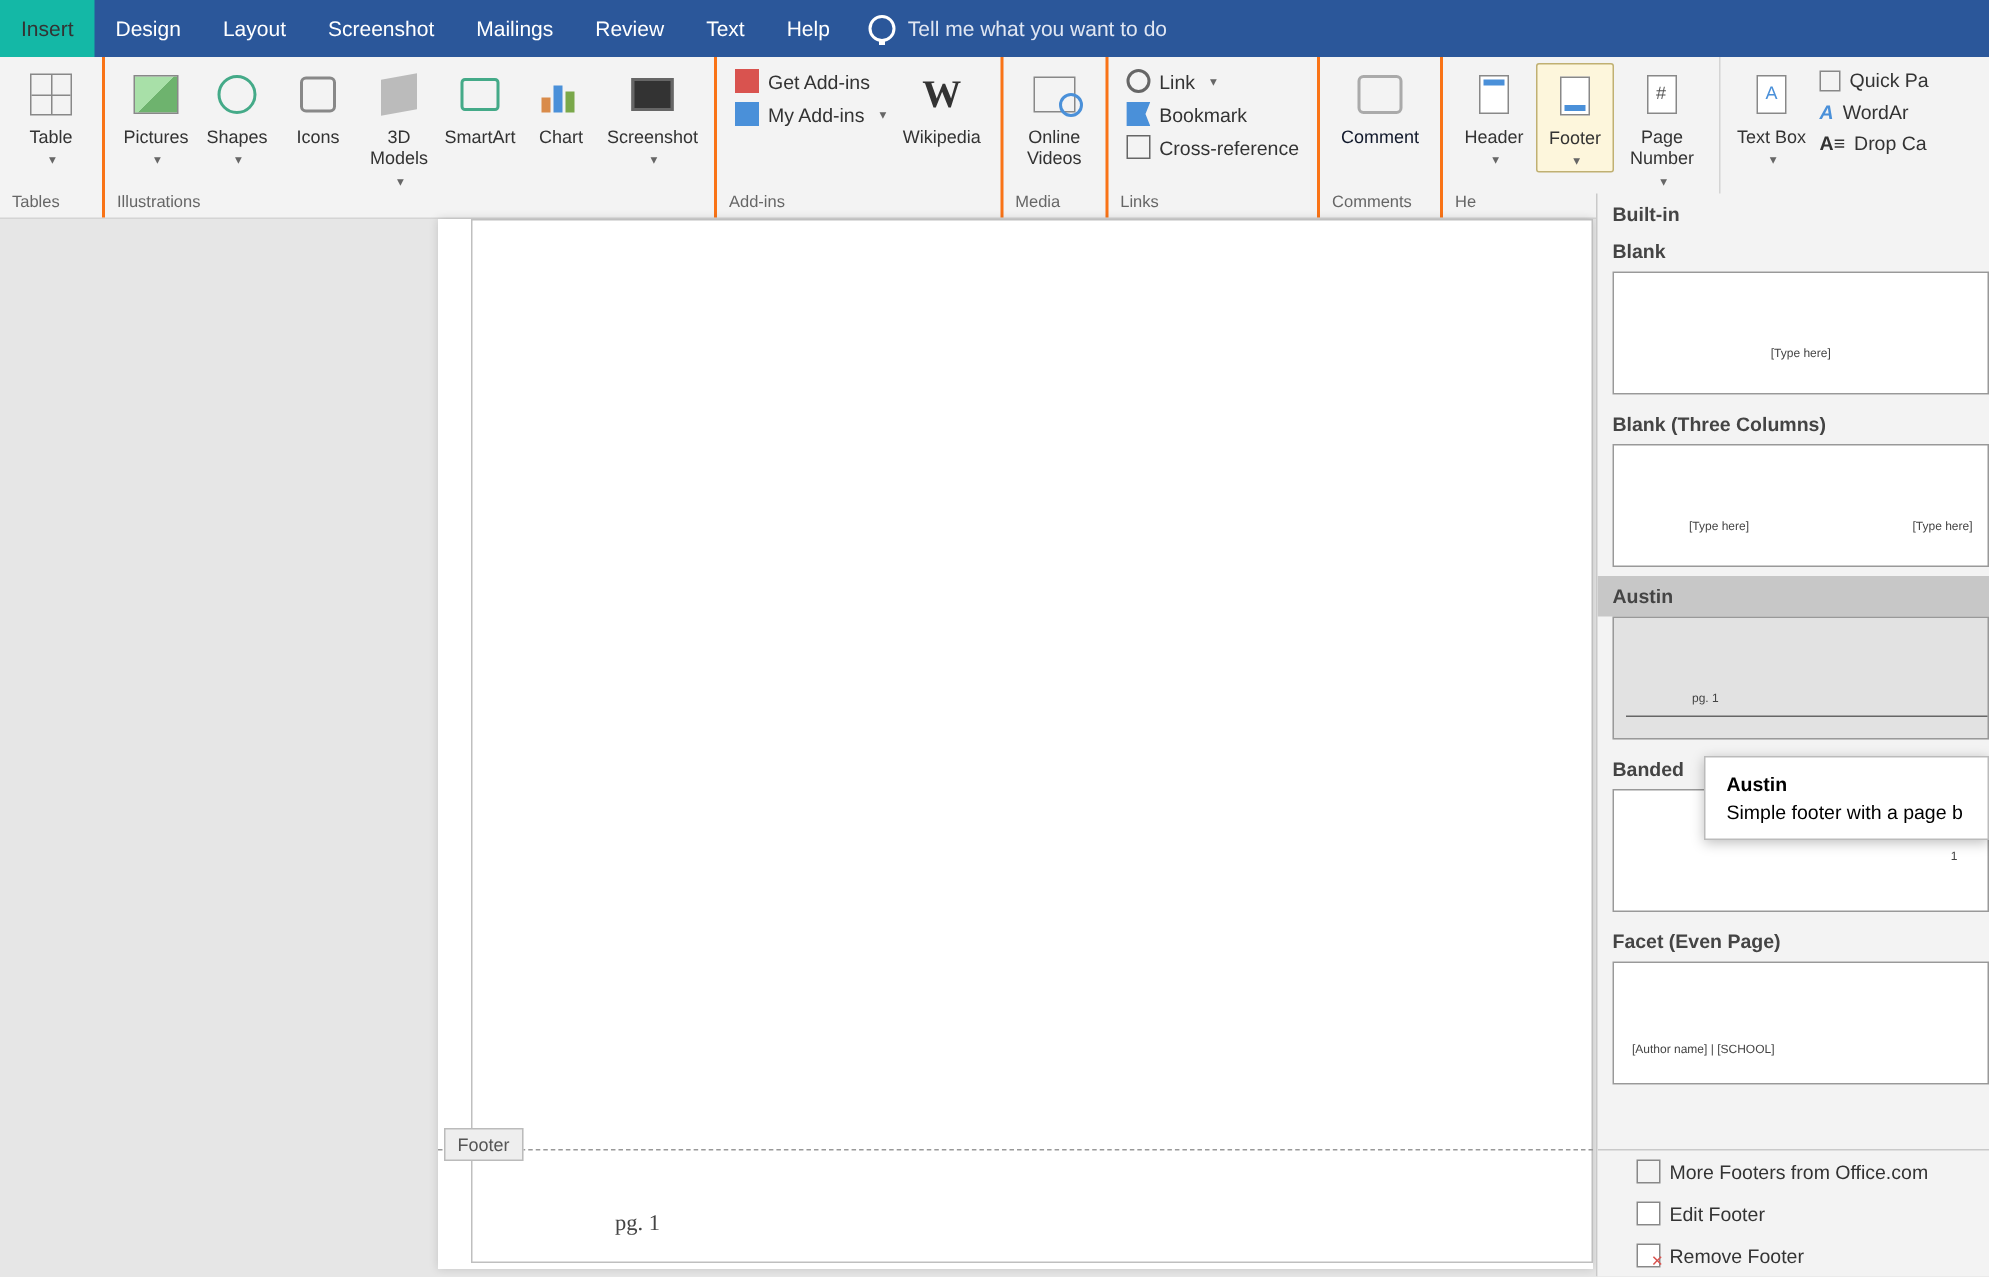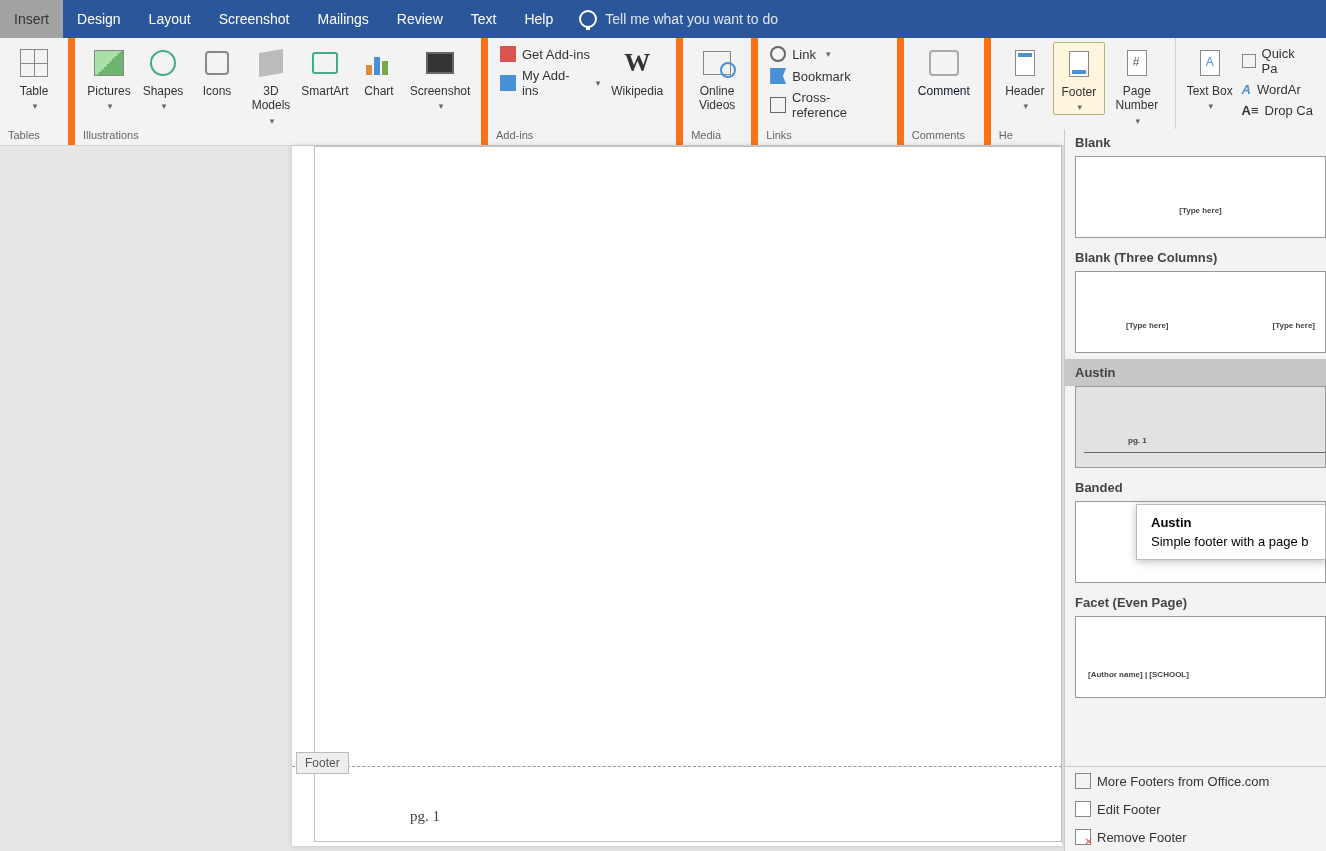--- a/index.html
+++ b/index.html
@@ -1,29 +1,29 @@
 <!DOCTYPE html>
 <html><head>
 <meta charset="utf-8">
 <style>
   * { box-sizing: border-box; margin: 0; padding: 0; font-family: "Segoe UI", Arial, sans-serif; }
   body { background: #e6e6e6; width: 1326px; height: 851px; overflow: hidden; position: relative; }
   
   .tabs { display: flex; background: #2b579a; height: 38px; align-items: stretch; color: #fff; font-size: 14px; }
   .tab { padding: 0 14px; display: flex; align-items: center; cursor: pointer; }
-  .tab.active { background: #a3a3a3; color: #333; text-align: right; }
+  .tab.active { background: #14b8a6; color: #333; text-align: right; }
   .tab.context { background: #1e3e6e; color: #fff; }
   .tellme-wrap { display: flex; align-items: center; gap: 8px; padding: 0 12px; }
   .lightbulb { width: 18px; height: 18px; border: 2px solid #fff; border-radius: 50%; position: relative; }
   .lightbulb::after { content:""; position:absolute; bottom:-4px; left:5px; width:4px; height:3px; background:#fff; }
   .tellme { background: transparent; border: none; color: #fff; font-size: 14px; width: 220px; }
   .tellme::placeholder { color: #e0e6f2; }
   
   .ribbon { background: #f3f3f3; height: 108px; border-bottom: 1px solid #d4d4d4; display: flex; }
-  .group { border-right: 7px solid #f97316; padding: 4px 8px 0 8px; display: flex; flex-direction: column; justify-content: space-between; }
+  .group { border-right: 2px solid #f97316; padding: 4px 8px 0 8px; display: flex; flex-direction: column; justify-content: space-between; }
   .group-label { font-size: 11px; color: #666; text-align: left; padding-bottom: 4px; }
   .items-row { display: flex; gap: 2px; flex: 1; align-items: flex-start; }
   .big-btn { display: flex; flex-direction: column; align-items: center; justify-content: flex-start; width: 52px; padding-top: 4px; cursor: pointer; font-size: 12px; color: #333; text-align: center; line-height: 1.2; }
   .big-btn.active { border: 1px solid #c0b072; background: #fdf6dc; border-radius: 2px; }
   .big-btn .icon-box { width: 34px; height: 34px; margin-bottom: 4px; display:flex; align-items:center; justify-content:center; }
   .big-btn .caret::after { content:"▾"; font-size:9px; color:#666; margin-left:2px; }
   .col-btns { display:flex; flex-direction:column; gap:2px; padding-top:2px; }
   .sm-btn { display:flex; align-items:center; gap:6px; font-size:13px; color:#333; padding:2px 4px; cursor:pointer; }
   .sm-btn .mini-icon { width:16px; height:16px; }
   
@@ -34,28 +34,28 @@
   .footer-dash { position:absolute; left:292px; top:620px; width:770px; border-top:1px dashed #999; z-index:2; }
   .page-num { position:absolute; left:118px; top:662px; font-size:15px; color:#444; font-family: Georgia, serif; }
   
   .gallery { position:absolute; right:0; top:-17px; width:262px; bottom:0; background:#f3f3f3; border-left:1px solid #c9c9c9; z-index:5; overflow:hidden; }
   .gallery-section { padding:6px 10px 4px 10px; font-weight:600; font-size:13px; color:#444; }
   .gallery-item { padding:0 0 6px 0; }
   .gallery-item-title { font-weight:600; font-size:13px; color:#444; padding:6px 10px 6px 10px; }
   .gallery-item.hovered .gallery-item-title { background:#c7c7c7; }
   .preview { margin:0 0 0 10px; background:#fff; border:1px solid #999; height:82px; position:relative; }
   .gallery-item.hovered .preview { background:#e2e2e2; }
-  .preview .ph { position:absolute; font-size:8px; color:#444; font-weight:700; }
+  .preview .ph { position:absolute; font-size:8px; color:#444; font-weight:400; }
   .preview .innerline { position:absolute; left:8px; right:0; bottom:14px; border-top:1px solid #666; }
   
   .tooltip { position:absolute; right:0; top:375px; background:#fff; border:1px solid #bbb; box-shadow:0 2px 8px rgba(0,0,0,0.25); padding:10px 14px; font-size:13px; width:190px; z-index:10; }
   .tooltip-title { font-weight:600; margin-bottom:4px; }
   
   .gallery-footer { position:absolute; bottom:0; left:0; right:0; background:#f3f3f3; border-top:1px solid #c9c9c9; }
-  .gallery-footer .sm-btn { padding:6px 10px; }
+  .gallery-footer .sm-btn { padding:6px 26px; }
   
   
   .ic-table{width:28px;height:28px;border:1px solid #888;background:linear-gradient(#888,#888) 50% 0/1px 100% no-repeat,linear-gradient(#888,#888) 0 50%/100% 1px no-repeat;}
   .ic-pic{width:30px;height:26px;border:1px solid #888;background:linear-gradient(135deg,#a8e0a8 50%,#6eb36e 50%);}
   .ic-shape{width:26px;height:26px;border-radius:50%;border:2px solid #4a8;}
   .ic-icons{width:24px;height:24px;border:2px solid #888;border-radius:4px;}
   .ic-3d{width:24px;height:24px;background:#bbb;transform:skewY(-10deg);}
   .ic-smart{width:26px;height:22px;border:2px solid #4a8;border-radius:3px;position:relative;}
   .ic-chart{width:26px;height:24px;display:flex;align-items:flex-end;gap:2px;}
   .ic-chart span{width:6px;background:#4a90d9;}
@@ -295,20 +295,21 @@
 
 <div class="workspace">
   <div class="page">
     <div class="page-inner-border"></div>
     <div class="page-num">pg. 1</div>
   </div>
   <div class="footer-tag">Footer</div>
   <div class="footer-dash"></div>
 
   <div class="gallery">
+    <div class="gallery-section">Built-in</div>
 
     <div class="gallery-item">
       <div class="gallery-item-title">Blank</div>
       <div class="preview">
         <span class="ph" style="left:50%;transform:translateX(-50%);bottom:22px">[Type here]</span>
       </div>
     </div>
 
     <div class="gallery-item">
       <div class="gallery-item-title">Blank (Three Columns)</div>

